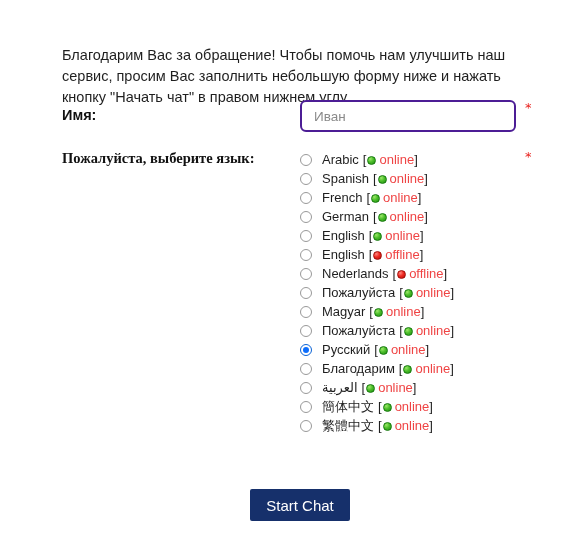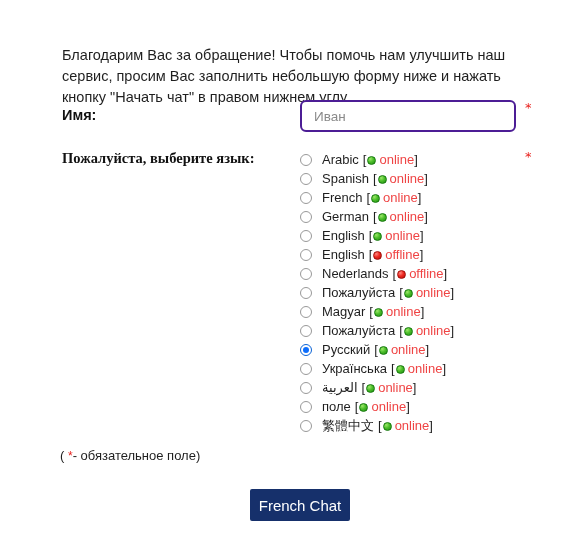--- a/index.html
+++ b/index.html
@@ -284,51 +284,48 @@
       <div class="lang-row">
         <span class="radio checked"></span>
         <span class="lang-name">Русский</span>
         <span class="bracket">[</span>
         <span class="dot online"></span>
         <span class="status-text">online</span>
         <span class="bracket">]</span>
       </div>
       <div class="lang-row">
         <span class="radio"></span>
-        <span class="lang-name">Українська</span>
+        <span class="lang-name">Благодарим</span>
         <span class="bracket">[</span>
         <span class="dot online"></span>
         <span class="status-text">online</span>
         <span class="bracket">]</span>
       </div>
       <div class="lang-row">
         <span class="radio"></span>
         <span class="lang-name">العربية</span>
         <span class="bracket">[</span>
         <span class="dot online"></span>
         <span class="status-text">online</span>
         <span class="bracket">]</span>
       </div>
       <div class="lang-row">
         <span class="radio"></span>
-        <span class="lang-name">поле</span>
+        <span class="lang-name">簡体中文</span>
         <span class="bracket">[</span>
         <span class="dot online"></span>
         <span class="status-text">online</span>
         <span class="bracket">]</span>
       </div>
       <div class="lang-row">
         <span class="radio"></span>
         <span class="lang-name">繁體中文</span>
         <span class="bracket">[</span>
         <span class="dot online"></span>
         <span class="status-text">online</span>
         <span class="bracket">]</span>
       </div>
     </div>
 
-  <div class="footnote">
-    <span>( </span><span class="fn-star">*</span><span>- обязательное поле)</span>
-  </div>
-
-  <button class="start-btn">French Chat</button>
+
+  <button class="start-btn">Start Chat</button>
 
 </div>
 
 </body></html>

